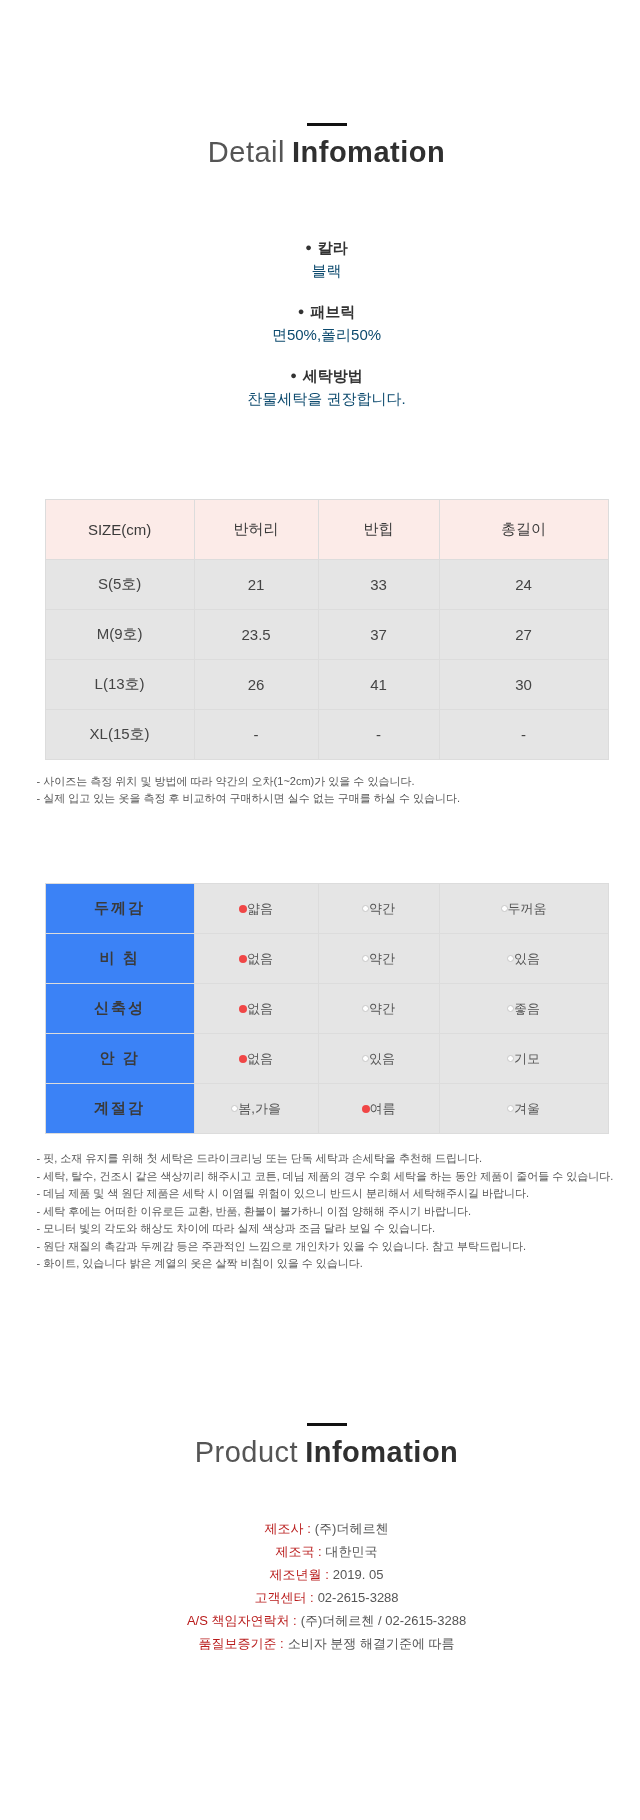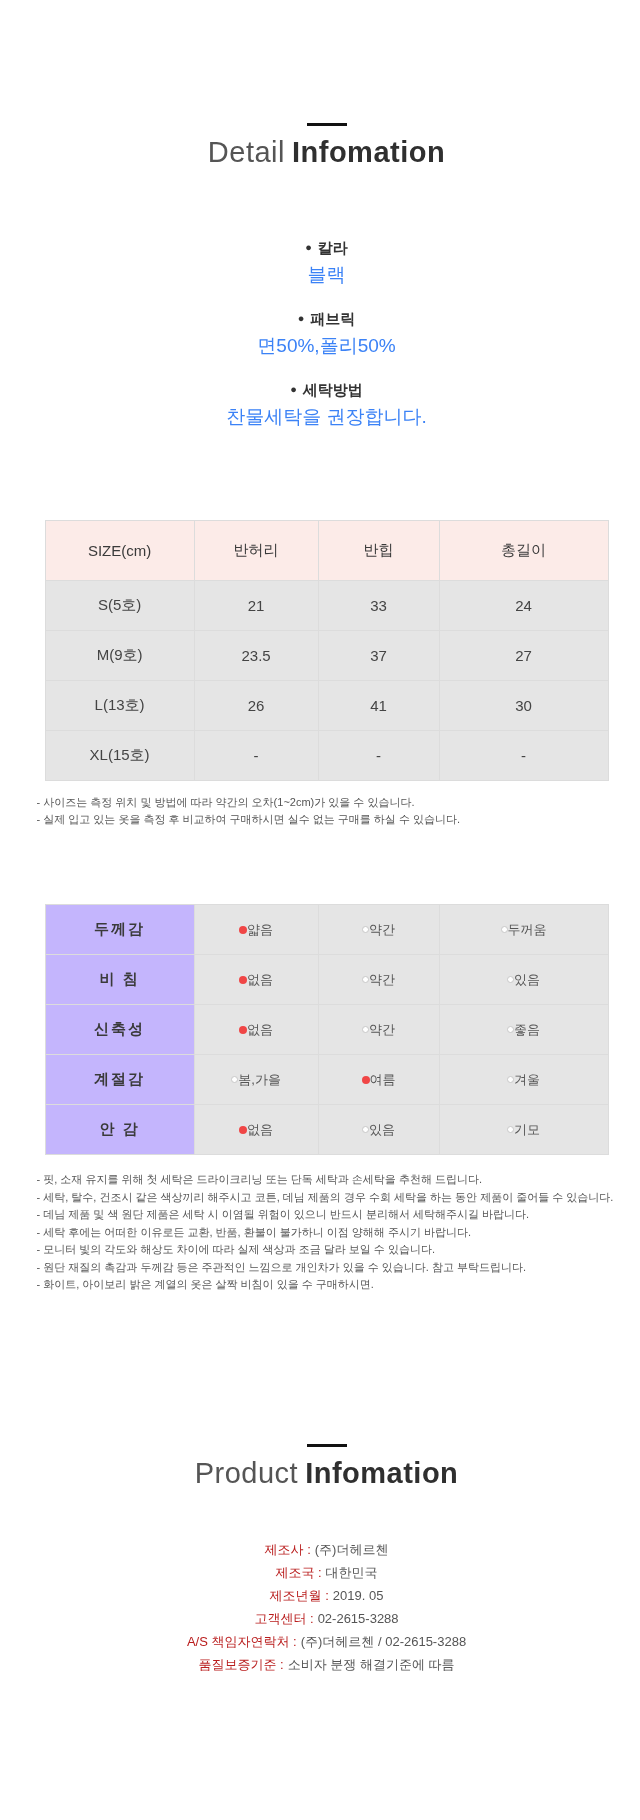--- a/index.html
+++ b/index.html
@@ -13,38 +13,38 @@
   .sec-title .light { font-weight:300; color:#555; }
   .sec-title .bold { font-weight:700; color:#2f2f2f; margin-left:7px; }
   .divider.first { margin-top:123px; }
   .divider.second { margin-top:150px; }
 
   
   .attrs { margin-top:70px; text-align:center; }
   .attr { margin-bottom:22px; }
   .attr-label { font-size:15px; font-weight:700; color:#333; margin-bottom:4px; }
   .attr-label .bullet { font-size:11px; color:#333; margin-right:6px; vertical-align:2px; }
-  .attr-value { font-size:19px; color:#3b82f6; }
+  .attr-value { font-size:15px; color:#0c4a6e; }
 
   
   .tbl { width:564px; margin:0 auto; border-collapse:collapse; table-layout:fixed; }
   .size-table { margin-top:90px; }
   .tbl td, .tbl th { border:1px solid #dcdcdc; text-align:center; vertical-align:middle;
                      font-size:15px; color:#444; font-weight:400; }
   .tbl th { background:#fcebe8; height:60px; color:#3a3a3a; }
   .tbl td { height:50px; background:#e5e5e5; }
   .col1 { width:26.5%; } .col2 { width:22%; } .col3 { width:21.5%; } .col4 { width:30%; }
 
   
   .notes { width:580px; margin:13px auto 0; list-style:none; }
   .notes li { font-size:11px; color:#555; line-height:17px; }
 
   
   .feature-table { margin-top:76px; }
-  .feature-table td.flabel { background:#c4b5fd; font-weight:700; font-size:15px; color:#3a3a3a; letter-spacing:2px; }
+  .feature-table td.flabel { background:#3b82f6; font-weight:700; font-size:15px; color:#3a3a3a; letter-spacing:2px; }
   .feature-table td.fopt { font-size:13px; color:#555; }
   .opt-inner { display:inline-flex; align-items:center; }
   .dot { display:inline-block; border-radius:50%; }
   .dot-on { width:8px; height:8px; background:#f04646; }
   .dot-off { width:7px; height:7px; background:#fff; border:1px solid #c8c8c8; }
 
   .care-notes { margin-top:16px; }
   .care-notes li { line-height:17.5px; }
 
   
@@ -161,60 +161,60 @@
         <td class="fopt col3"><span class="opt-inner">
               <span class="dot dot-off"></span>
               <span>약간</span>
             </span></td>
         <td class="fopt col4"><span class="opt-inner">
               <span class="dot dot-off"></span>
               <span>좋음</span>
             </span></td>
       </tr>
       <tr>
+        <td class="flabel col1">안 감</td>
+        <td class="fopt col2"><span class="opt-inner">
+              <span class="dot dot-on"></span>
+              <span>없음</span>
+            </span></td>
+        <td class="fopt col3"><span class="opt-inner">
+              <span class="dot dot-off"></span>
+              <span>있음</span>
+            </span></td>
+        <td class="fopt col4"><span class="opt-inner">
+              <span class="dot dot-off"></span>
+              <span>기모</span>
+            </span></td>
+      </tr>
+      <tr>
         <td class="flabel col1">계절감</td>
         <td class="fopt col2"><span class="opt-inner">
               <span class="dot dot-off"></span>
               <span>봄,가을</span>
             </span></td>
         <td class="fopt col3"><span class="opt-inner">
               <span class="dot dot-on"></span>
               <span>여름</span>
             </span></td>
         <td class="fopt col4"><span class="opt-inner">
               <span class="dot dot-off"></span>
               <span>겨울</span>
-            </span></td>
-      </tr>
-      <tr>
-        <td class="flabel col1">안 감</td>
-        <td class="fopt col2"><span class="opt-inner">
-              <span class="dot dot-on"></span>
-              <span>없음</span>
-            </span></td>
-        <td class="fopt col3"><span class="opt-inner">
-              <span class="dot dot-off"></span>
-              <span>있음</span>
-            </span></td>
-        <td class="fopt col4"><span class="opt-inner">
-              <span class="dot dot-off"></span>
-              <span>기모</span>
             </span></td>
       </tr>
     </tbody>
   </table>
 
   <ul class="notes care-notes">
     <li>- 핏, 소재 유지를 위해 첫 세탁은 드라이크리닝 또는 단독 세탁과 손세탁을 추천해 드립니다.</li>
     <li>- 세탁, 탈수, 건조시 같은 색상끼리 해주시고 코튼, 데님 제품의 경우 수회 세탁을 하는 동안 제품이 줄어들 수 있습니다.</li>
     <li>- 데님 제품 및 색 원단 제품은 세탁 시 이염될 위험이 있으니 반드시 분리해서 세탁해주시길 바랍니다.</li>
     <li>- 세탁 후에는 어떠한 이유로든 교환, 반품, 환불이 불가하니 이점 양해해 주시기 바랍니다.</li>
     <li>- 모니터 빛의 각도와 해상도 차이에 따라 실제 색상과 조금 달라 보일 수 있습니다.</li>
     <li>- 원단 재질의 촉감과 두께감 등은 주관적인 느낌으로 개인차가 있을 수 있습니다. 참고 부탁드립니다.</li>
-    <li>- 화이트, 아이보리 밝은 계열의 옷은 살짝 비침이 있을 수 구매하시면.</li>
+    <li>- 화이트, 있습니다 밝은 계열의 옷은 살짝 비침이 있을 수 있습니다.</li>
   </ul>
 
   <div class="divider second"></div>
   <h1 class="sec-title">
     <span class="light">Product</span><span class="bold">Infomation</span>
   </h1>
 
   <div class="product-rows">
     <div class="p-row"><span class="p-label">제조사 :</span><span class="p-value">(주)더헤르첸</span></div>
     <div class="p-row"><span class="p-label">제조국 :</span><span class="p-value">대한민국</span></div>

